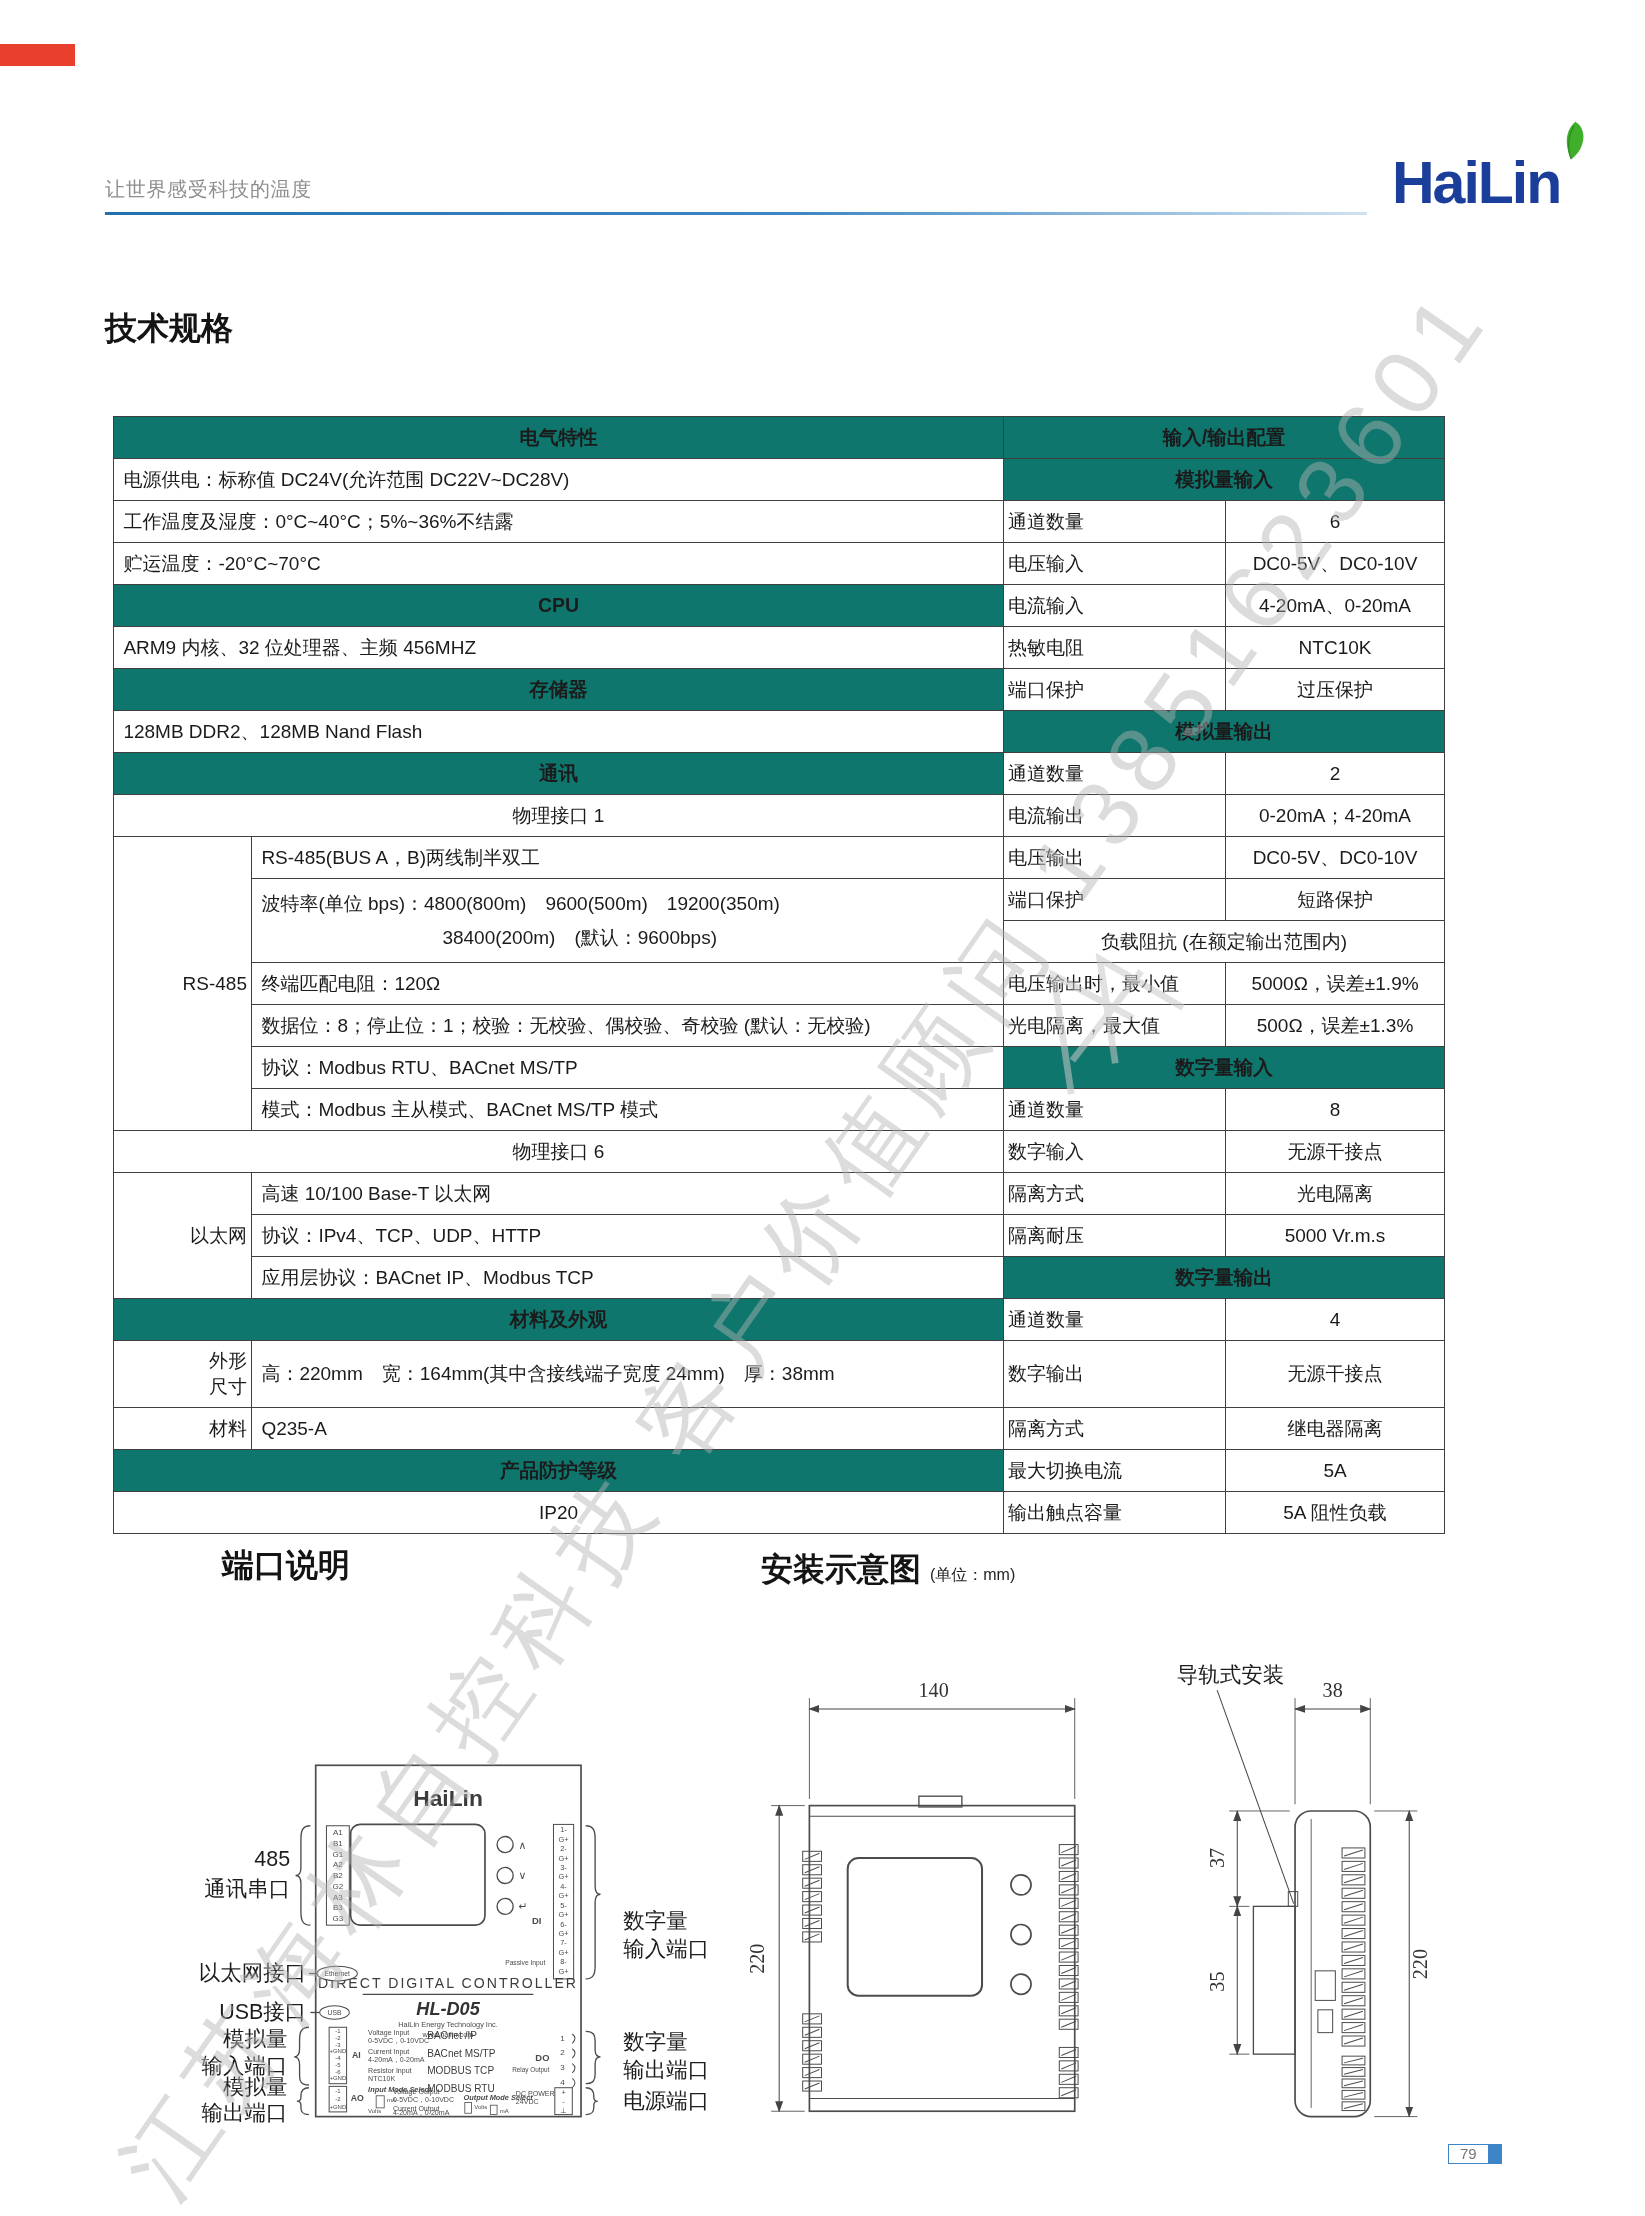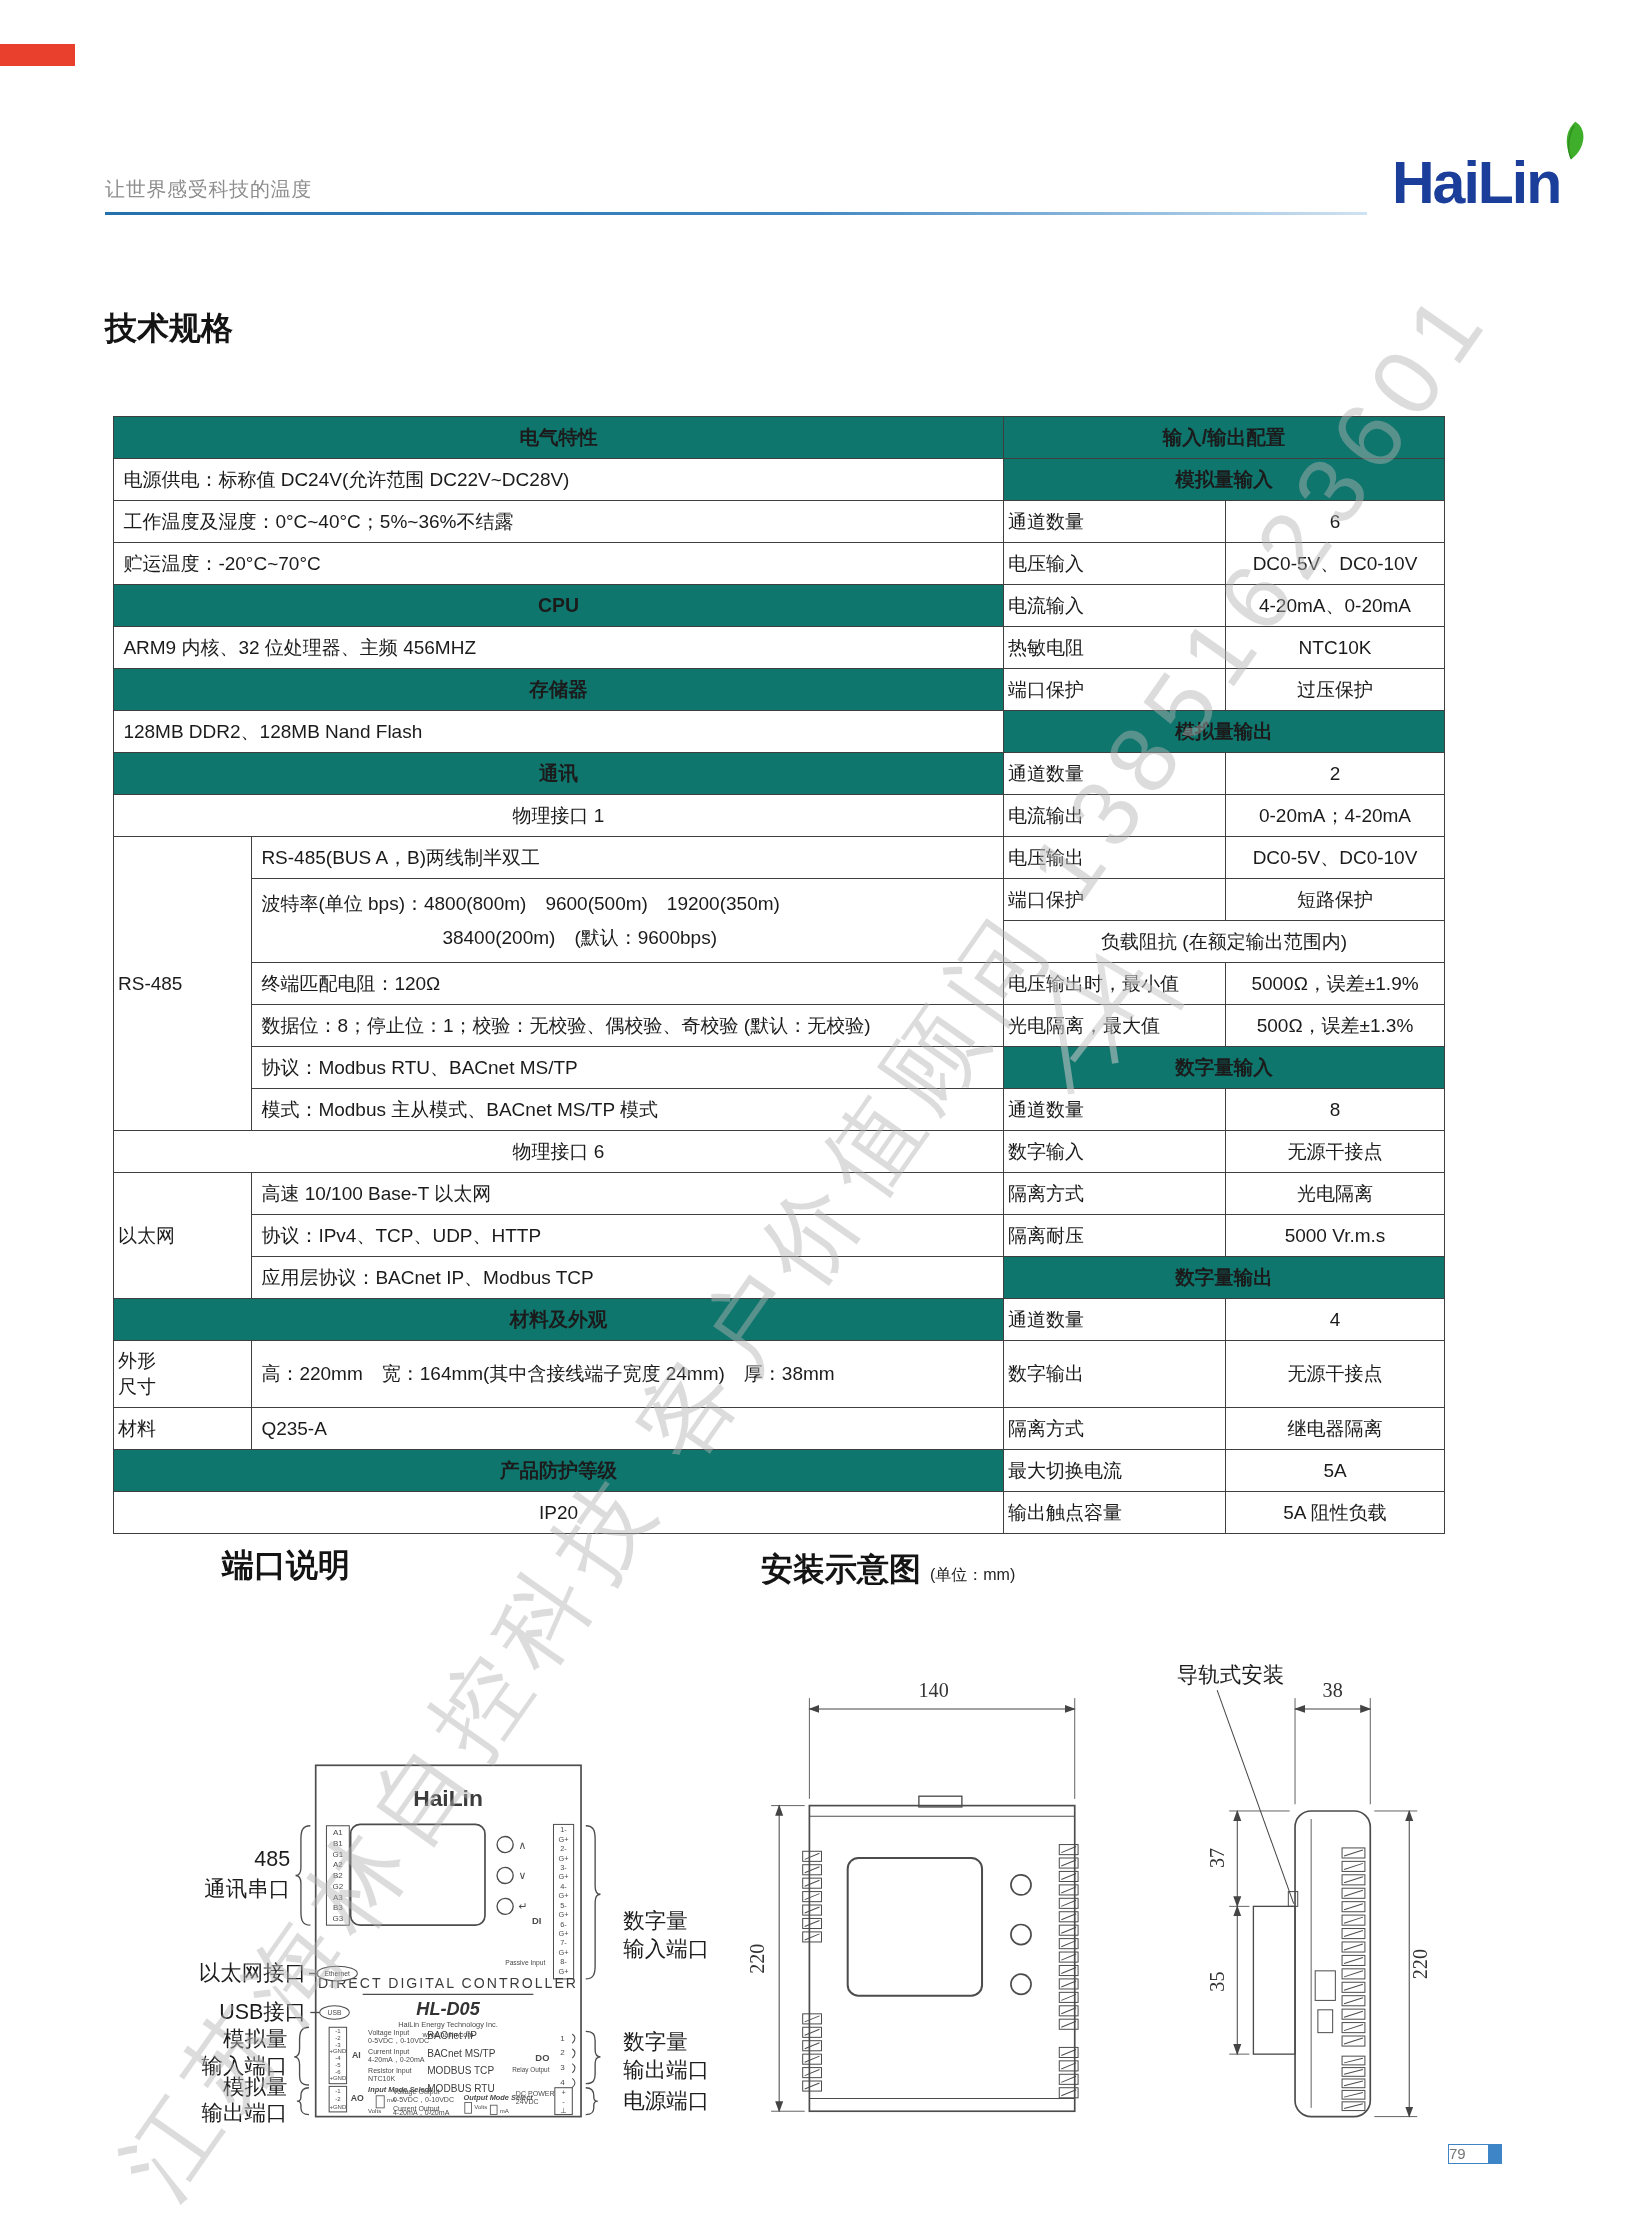--- a/index.html
+++ b/index.html
@@ -26,21 +26,21 @@
   #t-install .unit{font-size:16px;font-weight:normal;color:#222;}
 
   
   #spec{position:absolute;left:113px;top:372px;width:1332px;border-collapse:collapse;table-layout:fixed;}
   #spec td{border:1.3px solid #3f3f3f;font-size:19px;color:#1b1b1b;padding:0 4px;overflow:hidden;}
   #spec tr{height:42px;}
   #spec tr.tall{height:67px;}
   #spec td.bhdr{background:#0f766e;font-weight:bold;text-align:center;font-size:19.5px;}
   #spec td.cl{text-align:left;padding-left:9.4px;}
   #spec td.cc{text-align:center;}
-  #spec td.gl{text-align:left;}
+  #spec td.gl{text-align:right;}
   #spec td.rk{}
   #spec td.rv{text-align:center;}
   #spec td.baud{line-height:1.75;}
 
   
   #wm{left:-443px;top:1134px;width:2499px;text-align:center;transform:rotate(-55deg);
       font-size:94px;letter-spacing:13.4px;color:#b3b3b3;opacity:0.45;white-space:nowrap;
       pointer-events:none;z-index:6;}
   #wmmark{left:988px;top:860px;width:215px;height:215px;opacity:.55;pointer-events:none;z-index:5;}
 
@@ -48,21 +48,21 @@
   #figs{left:0;top:1478px;z-index:2;}
   text{font-family:"Liberation Sans","DejaVu Sans",sans-serif;}
   .dim{font-family:"Liberation Serif","DejaVu Serif",serif;font-size:30px;fill:#333;}
   .anno{font-size:32px;fill:#1d1d1d;}
   .dev{stroke:#4c4c4c;fill:none;}
   .devf{stroke:#4c4c4c;fill:#ffffff;}
   .tiny{fill:#4a4a4a;}
 
   
   #pagenum{left:1448px;top:2100px;width:52px;height:17.5px;border:1.3px solid #3d85c6;background:#fff;display:flex;align-items:center;}
-  #pagenum .n{flex:1;text-align:left;font-size:15px;color:#777;line-height:17.5px;}
+  #pagenum .n{flex:1;text-align:center;font-size:15px;color:#777;line-height:17.5px;}
   #pagenum .sq{width:13.4px;height:17.5px;background:#3d85c6;}
 </style>
 </head>
 <body>
 
 <div id="page">
 
   <div class="abs" id="redbar"></div>
 
   <div class="abs" id="greet">让世界感受科技的温度</div>

